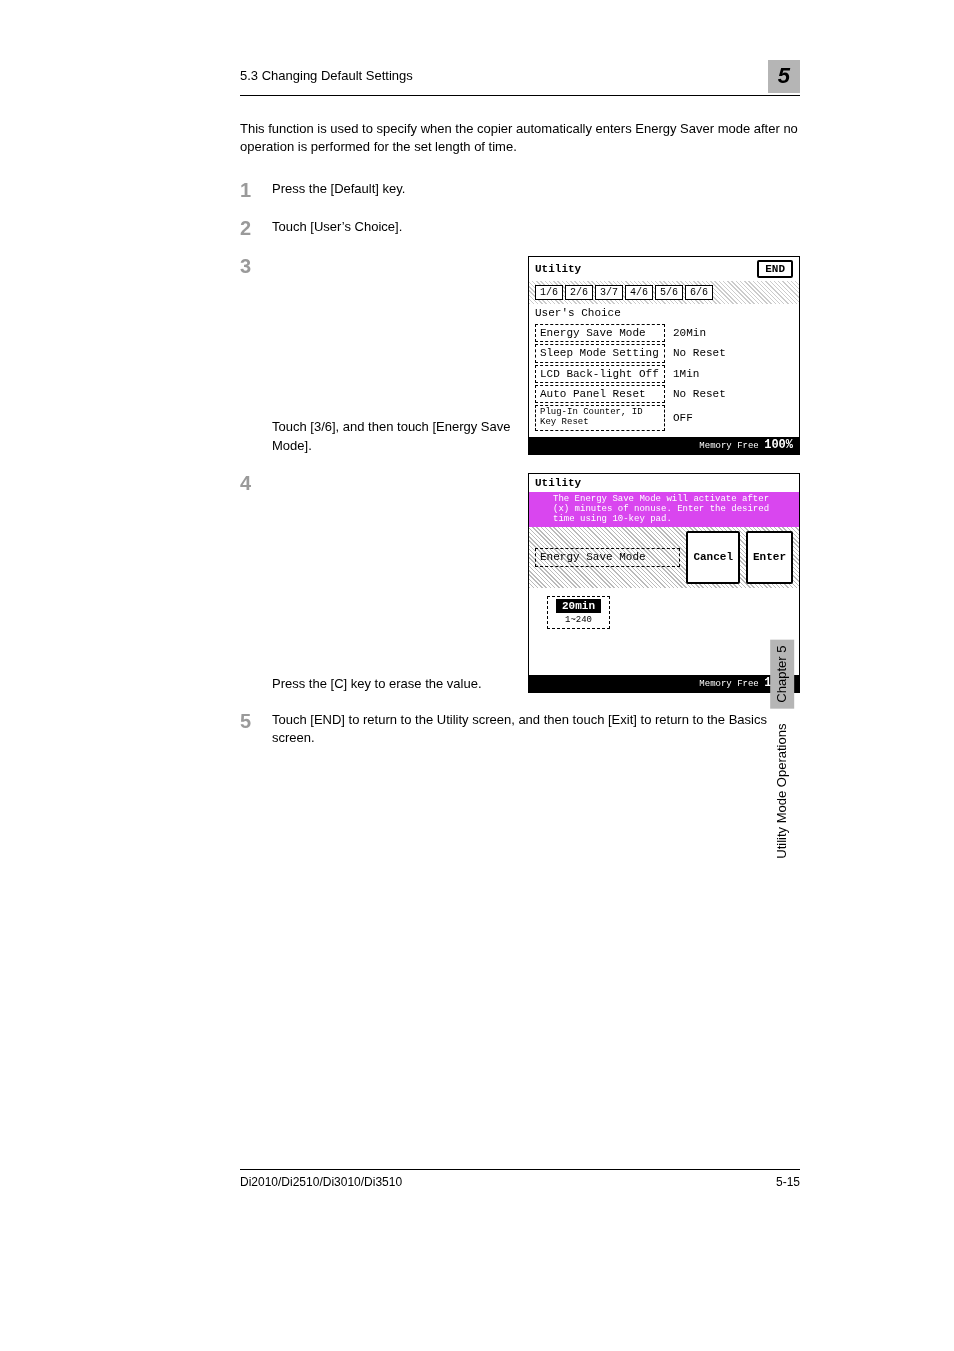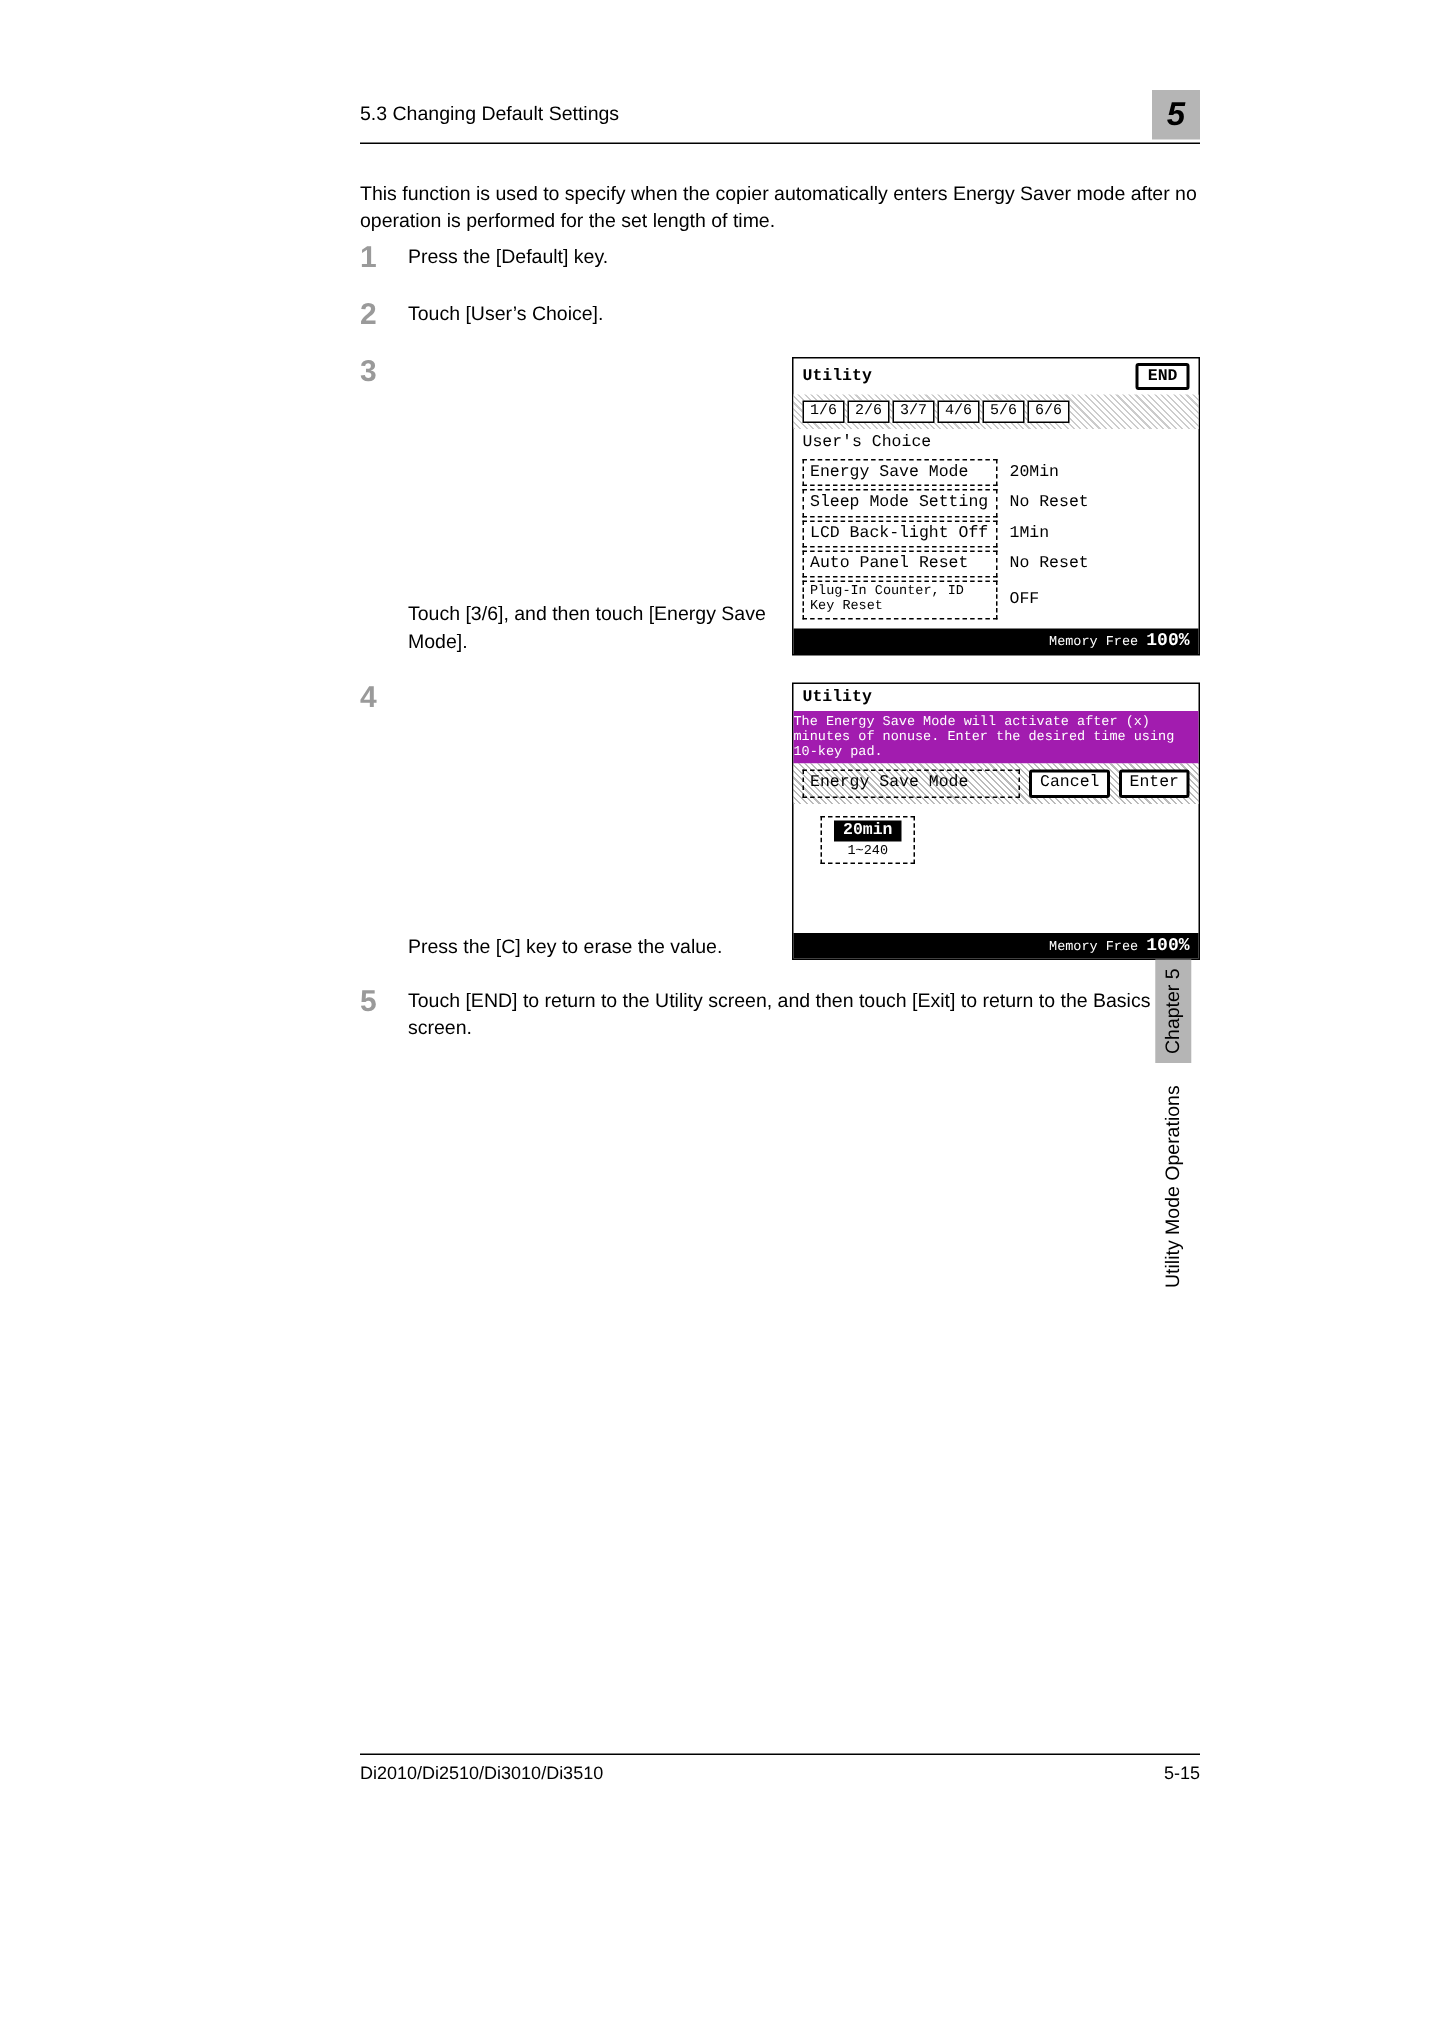--- a/index.html
+++ b/index.html
@@ -2,21 +2,21 @@
 <html><head>
 <meta charset="utf-8">
 <style>
 html,body{margin:0;padding:0;background:#fff;font-family:Arial,Helvetica,sans-serif;color:#000;font-size:14px;line-height:1.4}
 .page{width:886px;height:1351px;box-sizing:border-box;padding:60px 0 0 0;position:relative}
 .content{width:560px;margin-left:240px}
 .header-row{display:flex;justify-content:space-between;align-items:center;border-bottom:1px solid #000;padding-bottom:2px;margin-bottom:24px}
 .section-crumb{font-size:13px}
 .chap-badge{background:#b5b5b5;padding:1px 10px;font-size:22px;font-weight:bold;font-style:italic}
 .subhead{font-weight:bold;margin:18px 0 10px 0;font-size:13px}
-.intro{font-size:13px;margin-bottom:6px}
+.intro{font-size:13px;margin-bottom:24px}
 ol.steps{list-style:none;padding:0;margin:0}
 ol.steps>li{display:flex;gap:16px;margin-bottom:18px;align-items:flex-start}
 .step-num{font-size:20px;font-weight:bold;color:#9a9a9a;width:16px;flex:none;line-height:1}
 .step-body{flex:1;font-size:13px}
 .step-row{display:flex;gap:2px;align-items:flex-end}
 .step-text{flex:1}
 .sub-bullet{display:flex;gap:10px;margin-top:8px}
 .sub-mark{width:10px;height:10px;border:1px solid #333;border-radius:50%;margin-top:3px;flex:none;position:relative}
 .sub-mark:after{content:"";position:absolute;left:2px;top:4px;width:4px;height:1px;background:#333}
 .lcd{flex:none;width:270px;border:1px solid #000;font-family:"Courier New",monospace;font-size:11px;line-height:1.1;background:#fff}
@@ -27,24 +27,24 @@
 .tabs{display:flex;gap:2px;padding:4px 6px;background:repeating-linear-gradient(45deg,#ccc,#ccc 1px,#fff 1px,#fff 3px)}
 .tab{border:1px solid #000;background:#fff;padding:1px 4px;font-size:10px}
 .lcd-subhead{padding:3px 6px;font-weight:normal}
 .opt-rows{padding:0 6px 4px 6px}
 .opt-row{display:flex;align-items:center;margin:2px 0}
 .opt-key{border:1px dashed #000;padding:2px 4px;width:120px}
 .opt-val{padding-left:8px}
 .stat-bar{background:#000;color:#fff;text-align:right;font-size:9px;padding:2px 6px}
 .stat-bar strong{font-size:12px}
 .hatch{background:repeating-linear-gradient(45deg,#bbb,#bbb 1px,#fff 1px,#fff 3px)}
-.msg-strip{background:#a21caf;color:#fff;font-size:9px;padding:3px 0;line-height:1.1}
+.msg-strip{background:#d946ef;color:#fff;font-size:9px;padding:3px 24px;line-height:1.1}
 .mode-row{display:flex;align-items:center;padding:4px 6px;gap:6px}
 .mode-label{border:1px dashed #000;padding:2px 4px;flex:1}
-.btn-sm{border:2px solid #000;padding:1px 5px;font-weight:normal;border-radius:2px;background:#fff}
+.btn-sm{border:2px solid #000;padding:18px 5px;font-weight:bold;border-radius:2px;background:#fff}
 .value-box{border:1px dashed #000;background:#fff;margin:8px 0 0 18px;display:inline-block;padding:2px 8px;text-align:center}
 .value-big{background:#000;color:#fff;display:block;padding:1px 6px;font-weight:bold}
 .value-range{font-size:9px}
 .lcd-filler{height:46px}
 .sidetab{position:absolute;right:92px;top:630px;writing-mode:vertical-rl;transform:rotate(180deg);font-size:13px}
 .sidetab .chap{background:#b5b5b5;padding:6px 3px;margin-bottom:10px;display:inline-block}
 .footer{position:absolute;left:240px;width:560px;bottom:160px;border-top:1px solid #000;display:flex;justify-content:space-between;font-size:12px;padding-top:4px}
 </style>
 </head>
 <body>

